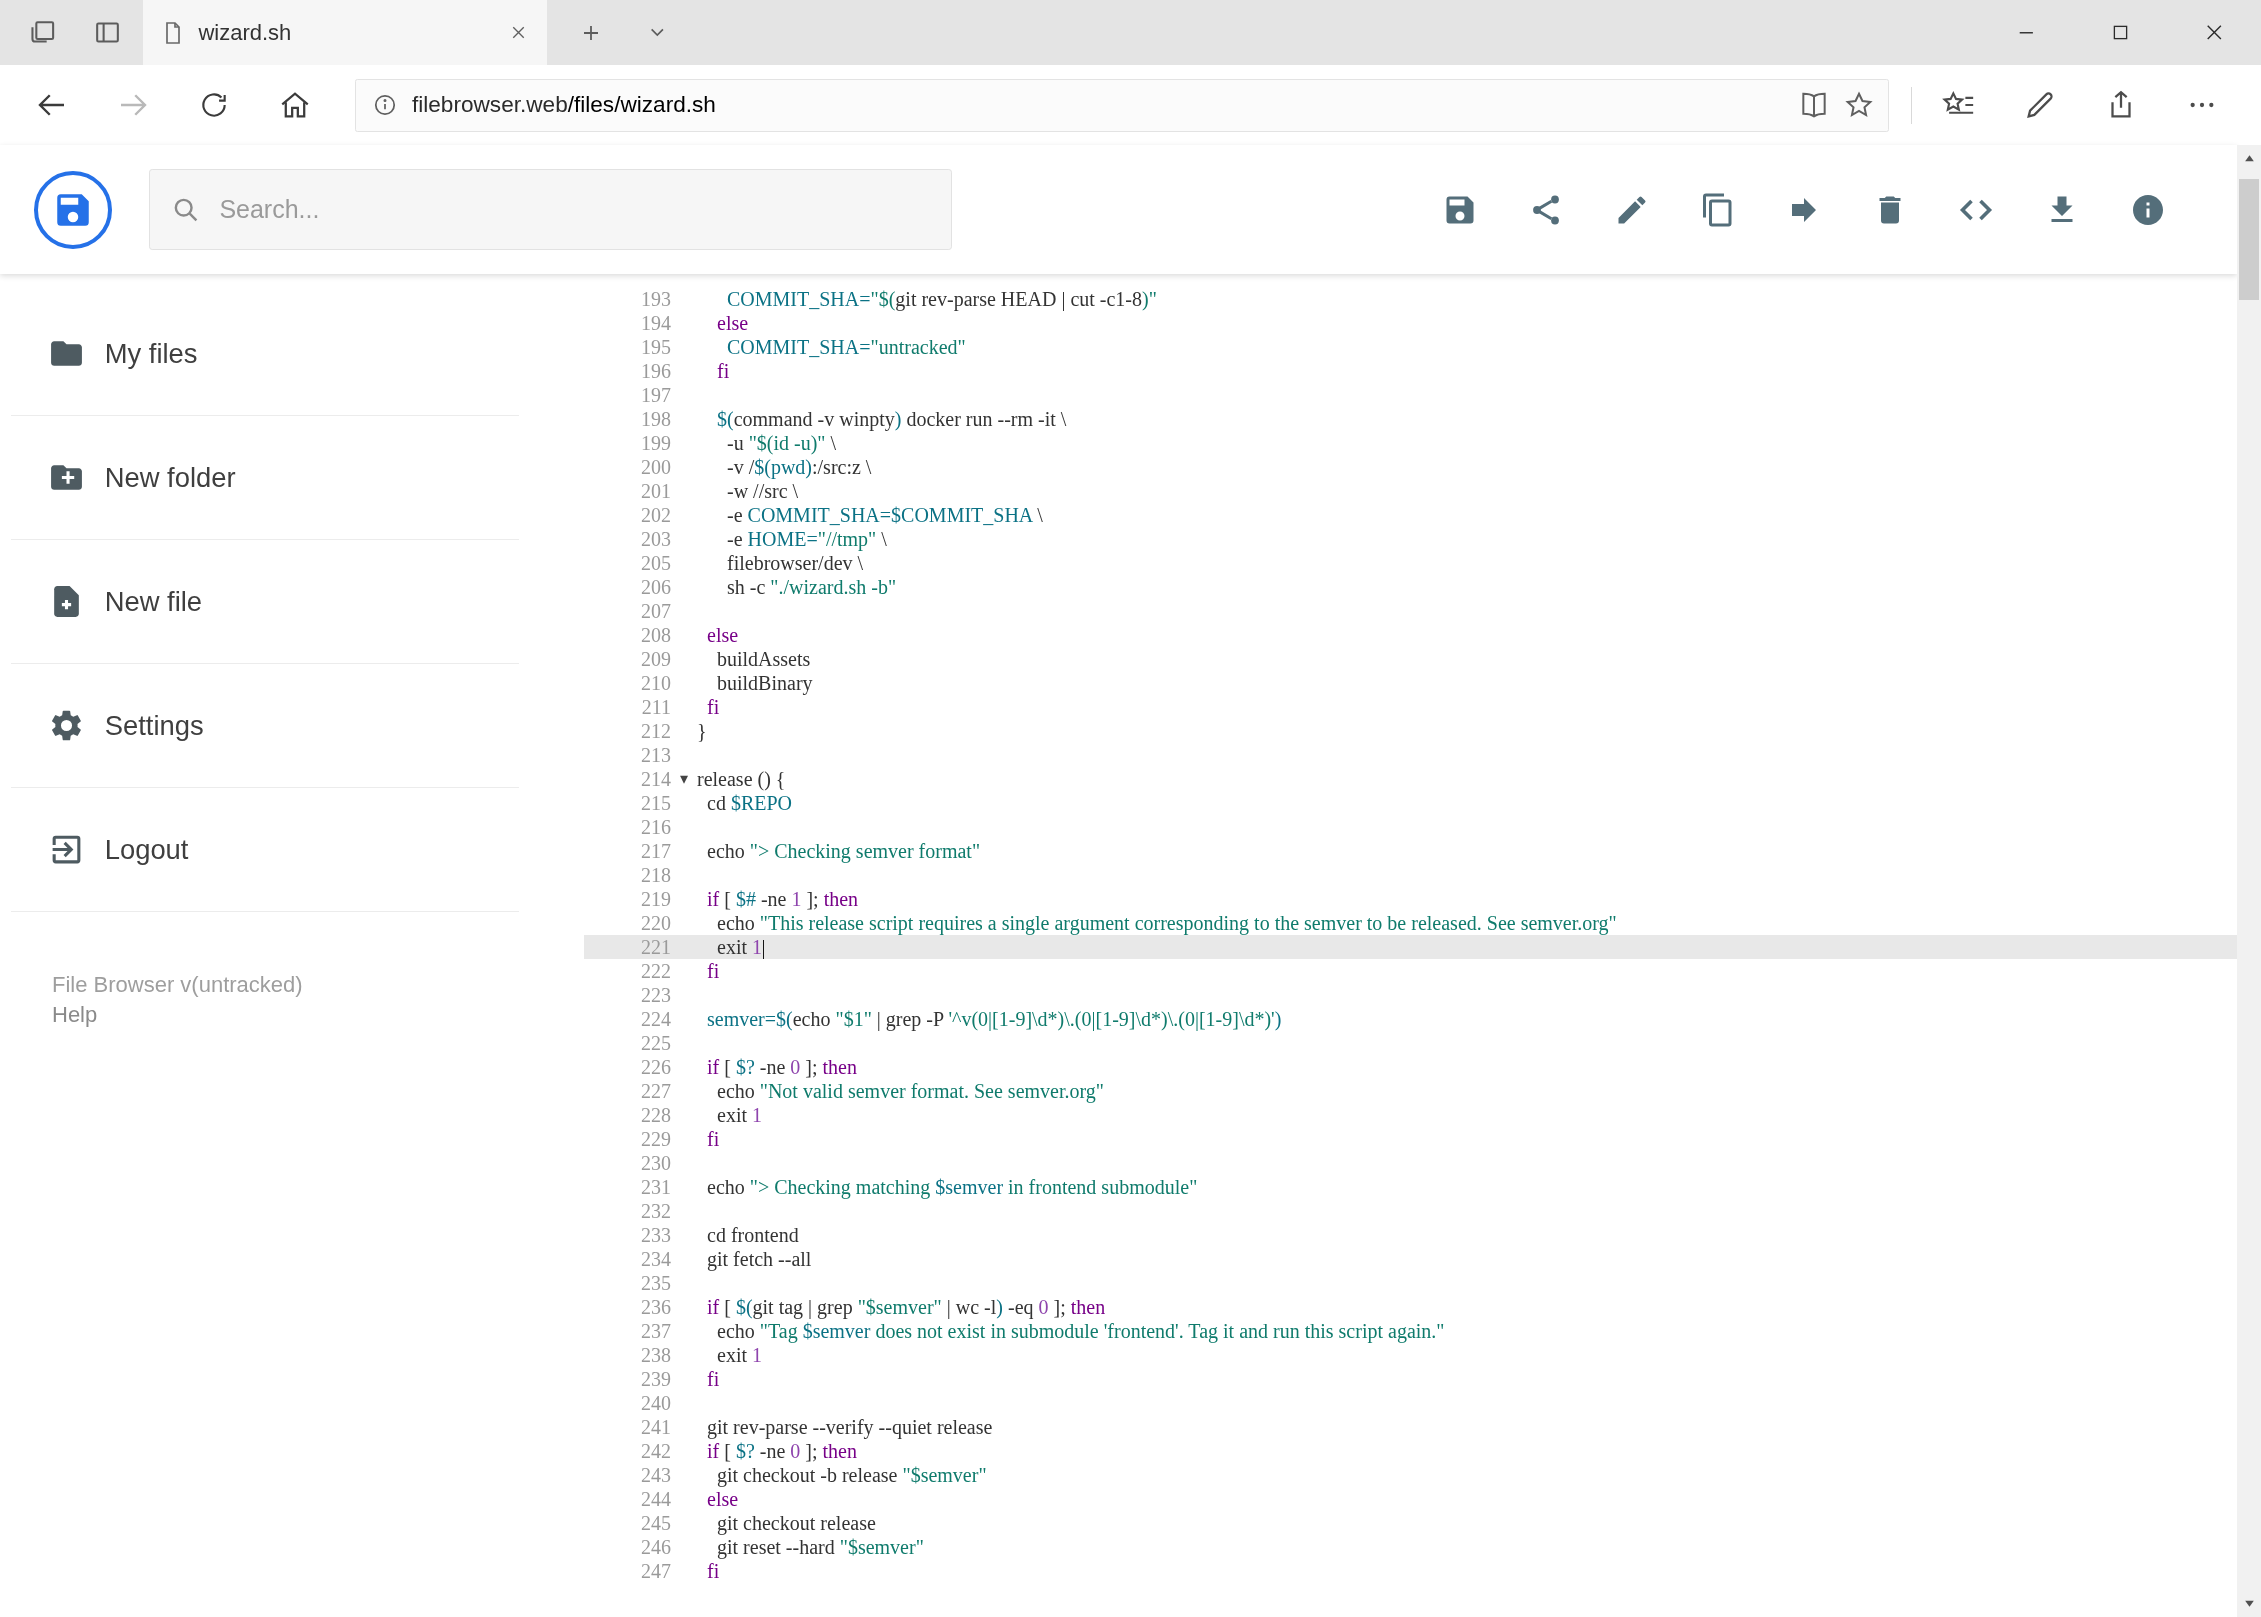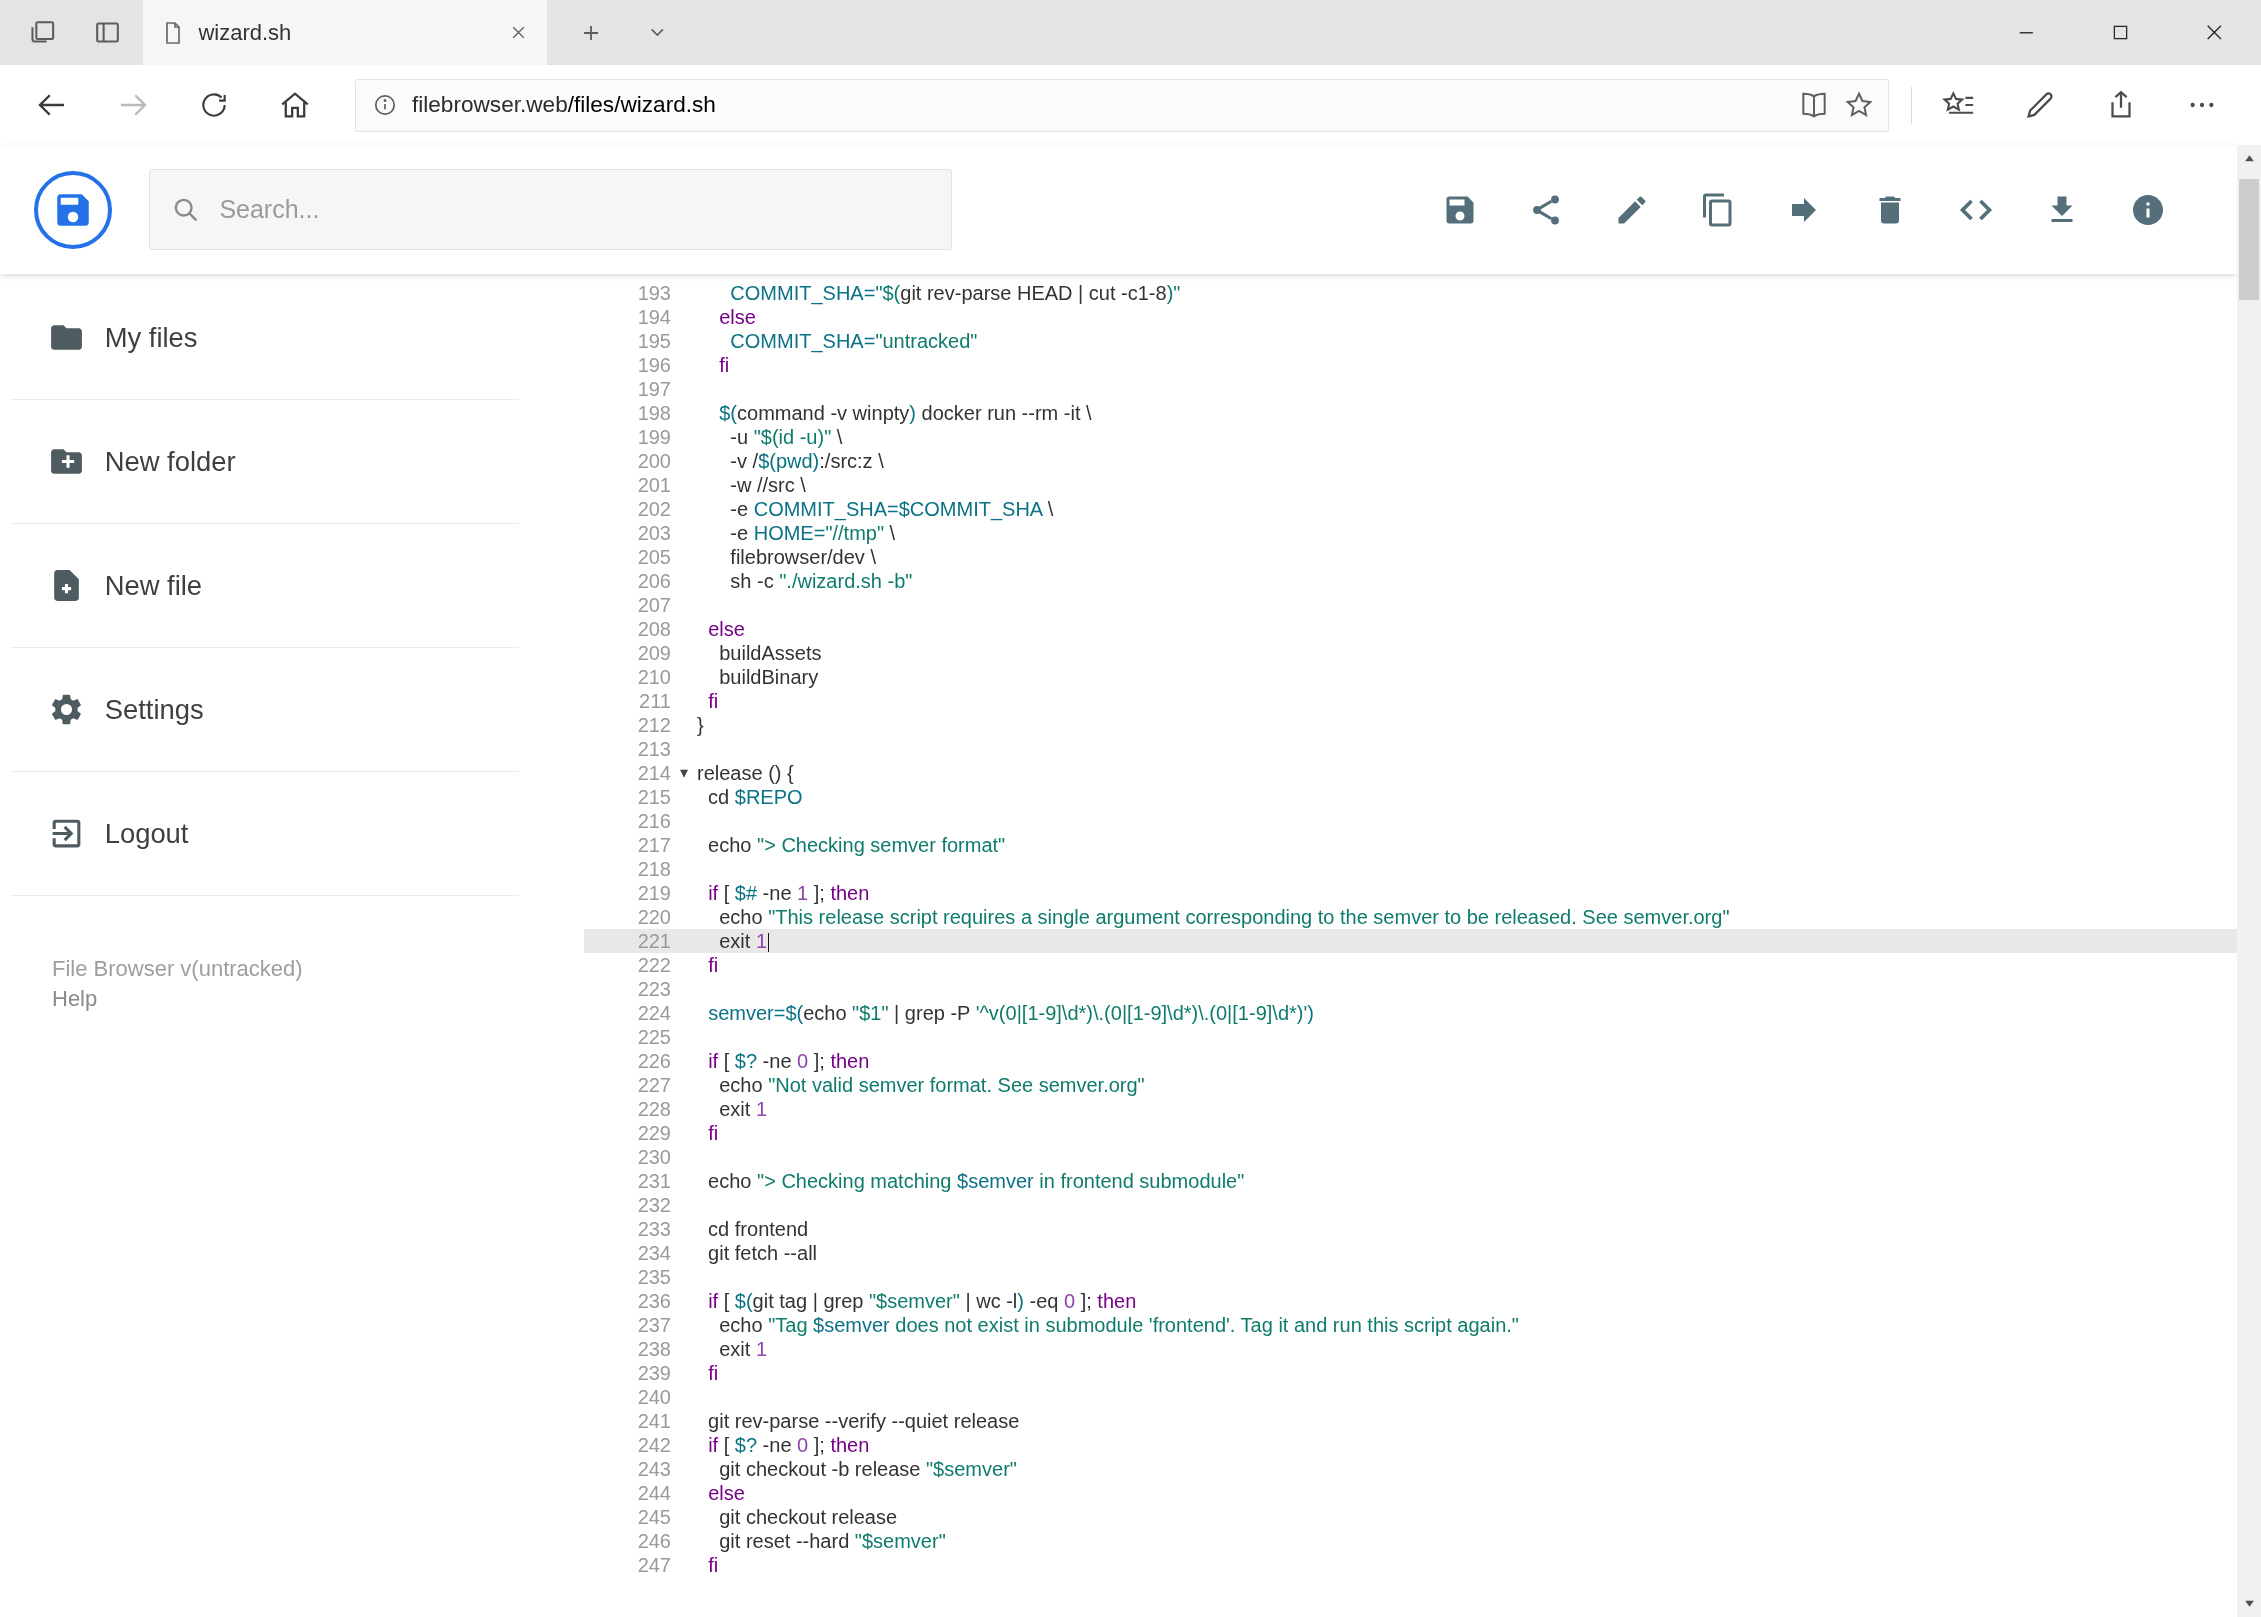--- a/index.html
+++ b/index.html
@@ -42,32 +42,32 @@
     margin-left:34px;display:flex;align-items:center;justify-content:center;flex:none}
   .search{width:803px;height:81px;margin-left:37px;background:#f6f6f6;border:0.8px solid #e2e2e2;
     border-radius:3.2px;display:flex;padding:0 21px;gap:19.4px;flex:none}
   .search input{border:0;outline:0;background:transparent;font-size:25px;color:#444;
     font-family:inherit;width:100%}
   .search input::placeholder{color:#9a9a9a}
   .toolbar{margin-left:auto;display:flex;align-items:center;gap:38px;padding-right:65px}
   .tool-btn{width:48px;height:48px;display:flex;align-items:center;justify-content:center;color:#546e7a}
 
   
-  .sidebar{position:absolute;left:0;top:276px;bottom:0;width:584px;background:#fff;z-index:1}
+  .sidebar{position:absolute;left:0;top:292px;bottom:0;width:584px;background:#fff;z-index:1}
   .side-item{height:124px;display:flex;align-items:center;gap:19.4px;margin:0 65px 0 11.3px;
     padding-left:37px;border-bottom:0.8px solid #ececec;cursor:pointer}
   .side-icon{color:#4e5b61;flex:none}
   .side-label{font-size:27.4px;color:#3f3f3f}
   .side-footer{position:absolute;left:52px;top:678px;font-size:22px;line-height:30px;color:#9e9e9e}
   .side-footer .help{color:#8a8a8a}
 
   
   .editor{position:absolute;left:584px;top:274px;right:24px;bottom:0;background:#fff;overflow:hidden;
-    font-family:Liberation Sans, sans-serif;font-size:20px;line-height:24px;
-    padding-top:7px;z-index:1}
+    font-family:Liberation Serif, serif;font-size:20px;line-height:24px;
+    padding-top:13px;z-index:1}
   .cm-line{display:flex;height:24px;white-space:pre}
   .cm-line.active{background:var(--active-line,#e8e8e8)}
   .gutter{width:87px;text-align:right;color:#9a9a9a;flex:none}
   .foldcol{width:26px;flex:none;text-align:center;color:#444;font-size:16px;line-height:24px}
   .code{flex:1;white-space:pre}
   .tok-p{color:var(--c-p,#333)}
   .tok-k{color:var(--c-k,#770088)}
   .tok-s{color:var(--c-s,#0f7b6c)}
   .tok-v{color:var(--c-v,#0b7285)}
   .tok-n{color:var(--c-n,#8e44ad)}

